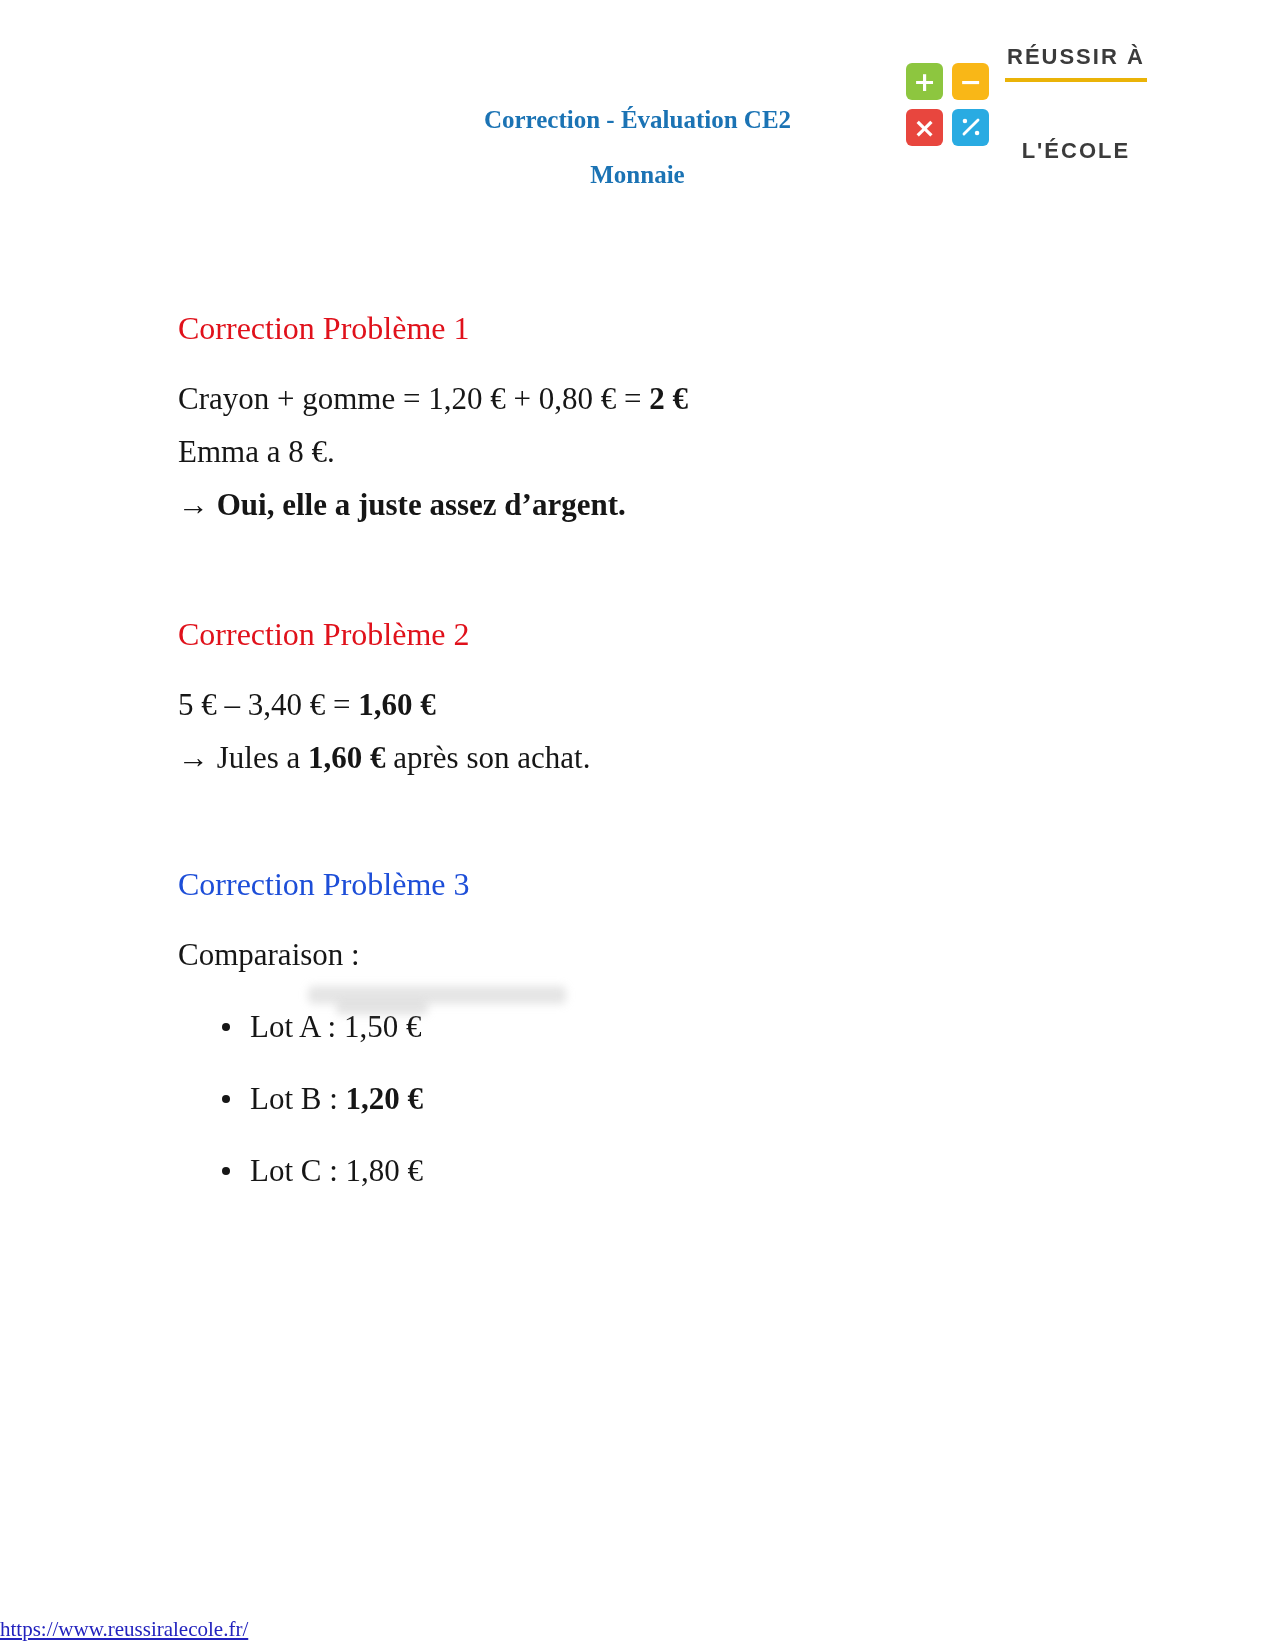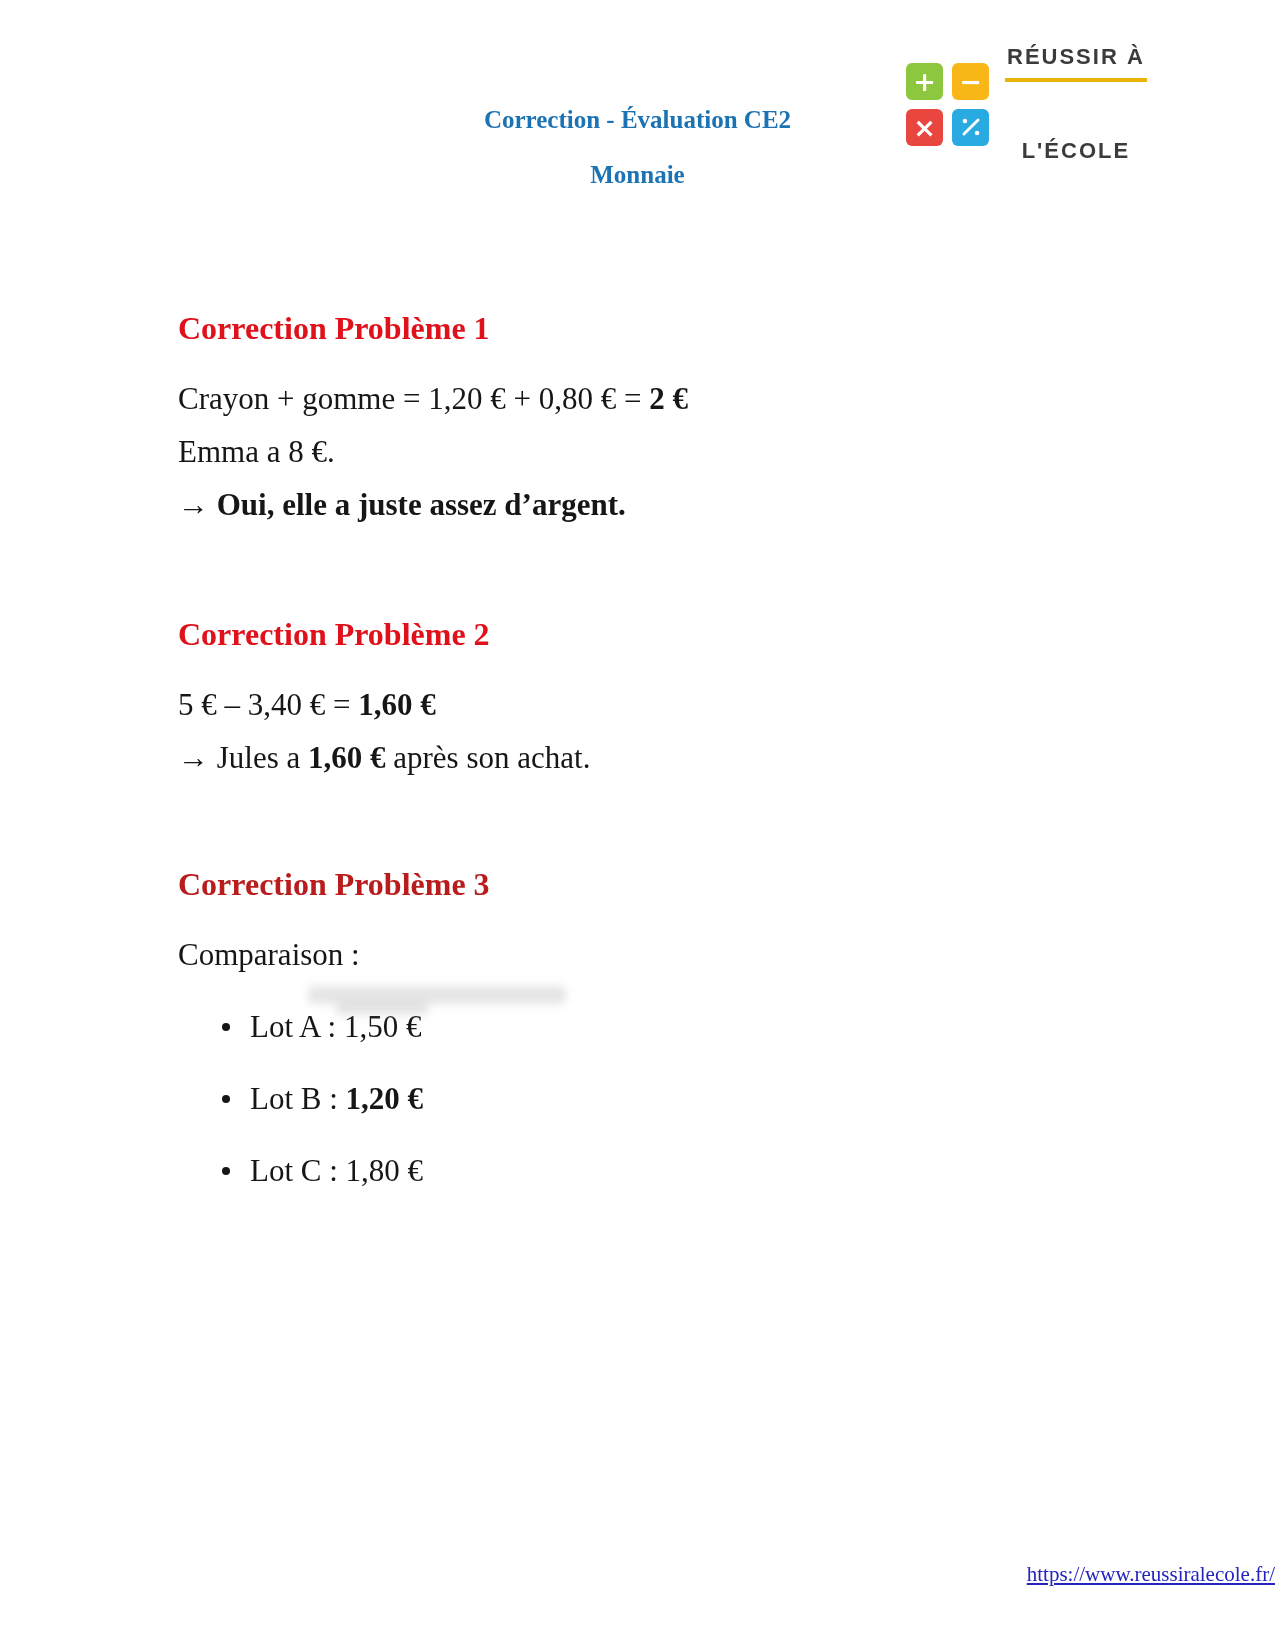--- a/index.html
+++ b/index.html
@@ -55,21 +55,21 @@
     text-align: center;
     font-weight: 700;
     font-size: 25px;
     line-height: 55px;
   }
 
   
   .content { margin: 0 150px 0 178px; }
   .section-heading {
     font-size: 32px;
-    font-weight: 700;
+    font-weight: 400;
     line-height: 53px;
     margin: 0 0 17px 0;
   }
   .section-1 { margin-top: 100px; }
   .section-2 { margin-top: 77px; }
   .section-3 { margin-top: 74px; }
   .body-line { margin: 0; font-size: 31px; line-height: 53px; }
   .body-line .b, .b { font-weight: 700; }
 
   ul.lots {
@@ -101,22 +101,22 @@
     border-radius: 5px;
     pointer-events: none;
   }
   .smudge-a { left: 308px; top: 986px; width: 258px; height: 18px; }
   .smudge-b { left: 336px; top: 1002px; width: 92px; height: 13px; }
 
   
   .footer {
     position: absolute;
     left: 0; right: 0;
-    top: 1562px;
-    text-align: right;
+    top: 1617px;
+    text-align: left;
   }
   .footer a {
     font-size: 21px;
     text-decoration: underline;
   }
 </style>
 </head>
 <body>
 
 <div class="page">
@@ -154,21 +154,21 @@
       <p class="body-line"><span>→ </span><span class="b">Oui, elle a juste assez d’argent.</span></p>
     </div>
 
     <div class="section section-2">
       <h2 class="section-heading" style="color: rgb(224, 17, 27);">Correction Problème 2</h2>
       <p class="body-line"><span>5 € – 3,40 € = </span><span class="b">1,60 €</span></p>
       <p class="body-line"><span>→ Jules a </span><span class="b">1,60 €</span><span> après son achat.</span></p>
     </div>
 
     <div class="section section-3">
-      <h2 class="section-heading" style="color: #b91c1c;">Correction Problème 3</h2>
+      <h2 class="section-heading" style="color: #1d4ed8;">Correction Problème 3</h2>
       <p class="body-line"><span>Comparaison :</span></p>
       <ul class="lots">
         <li>
           <span class="bullet-dot"></span>
           <span><span>Lot A : 1,50 €</span></span>
         </li>
         <li>
           <span class="bullet-dot"></span>
           <span><span>Lot B : </span><span class="b">1,20 €</span></span>
         </li>

